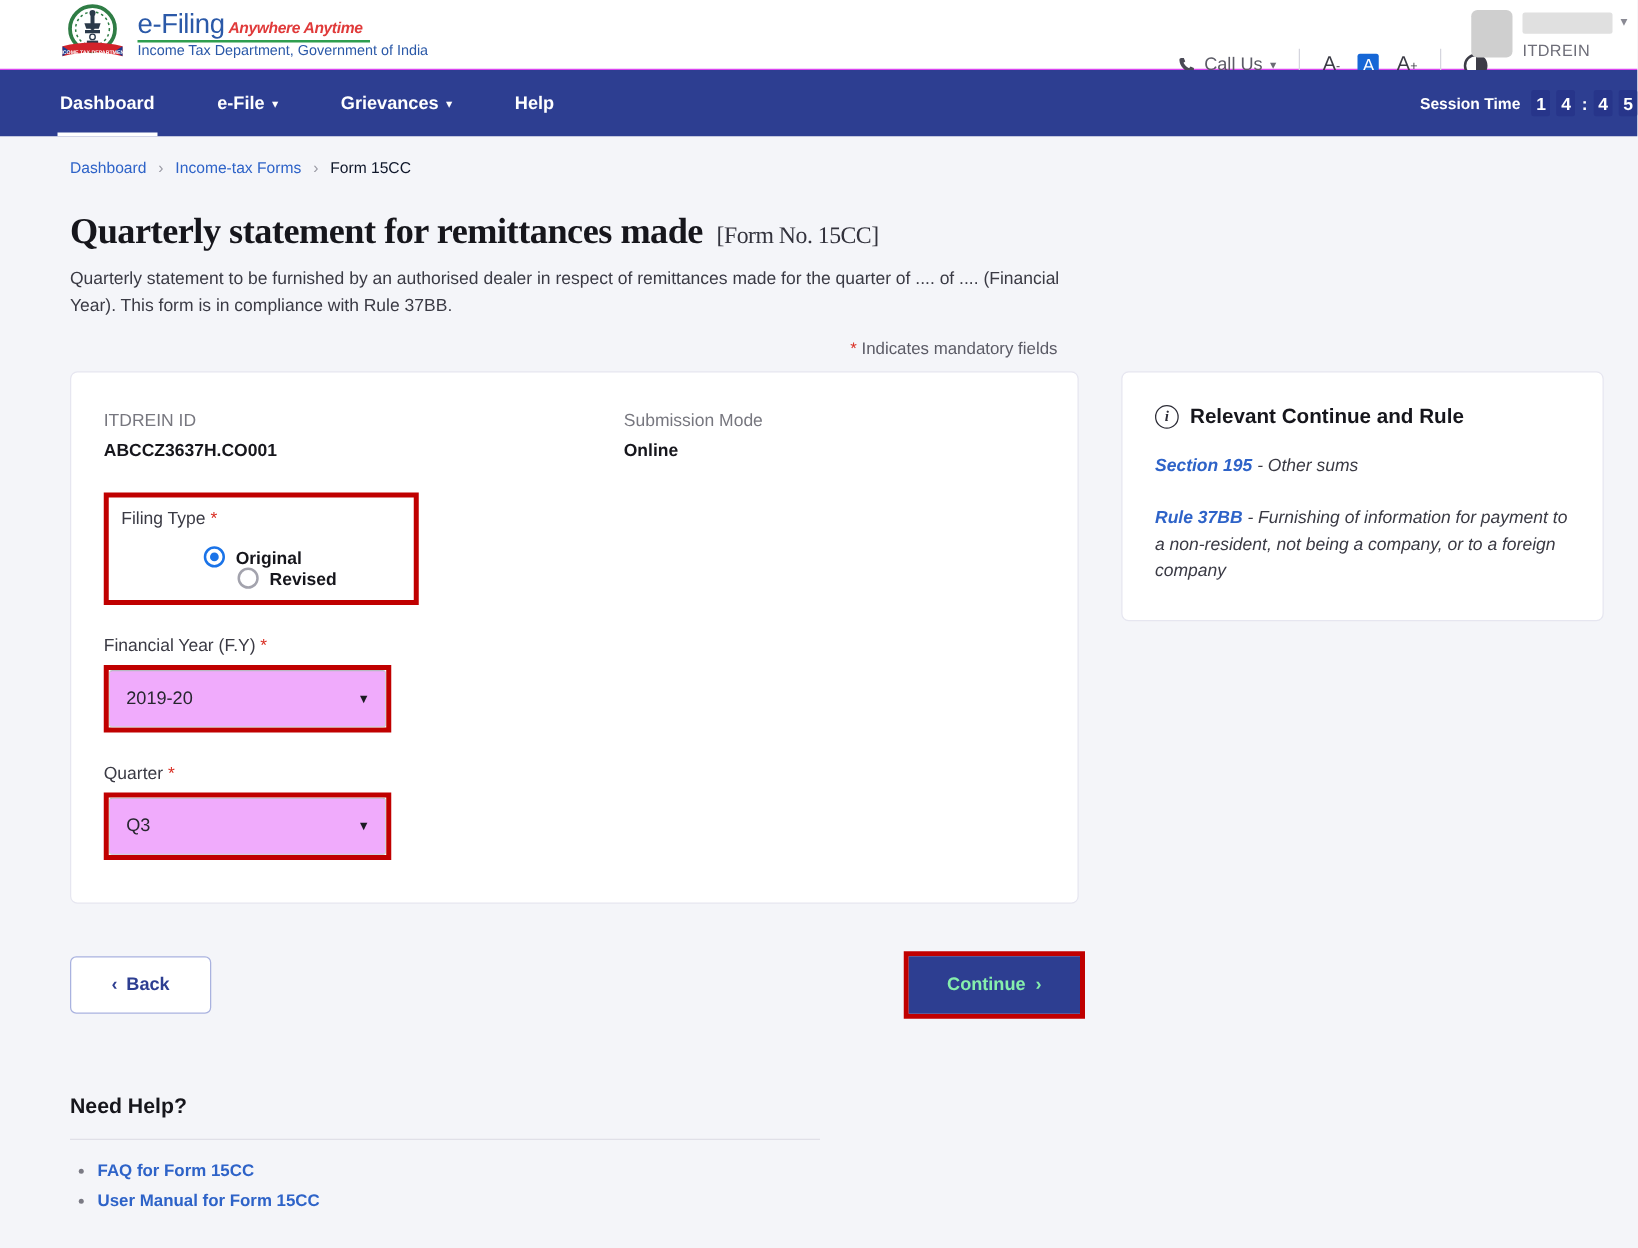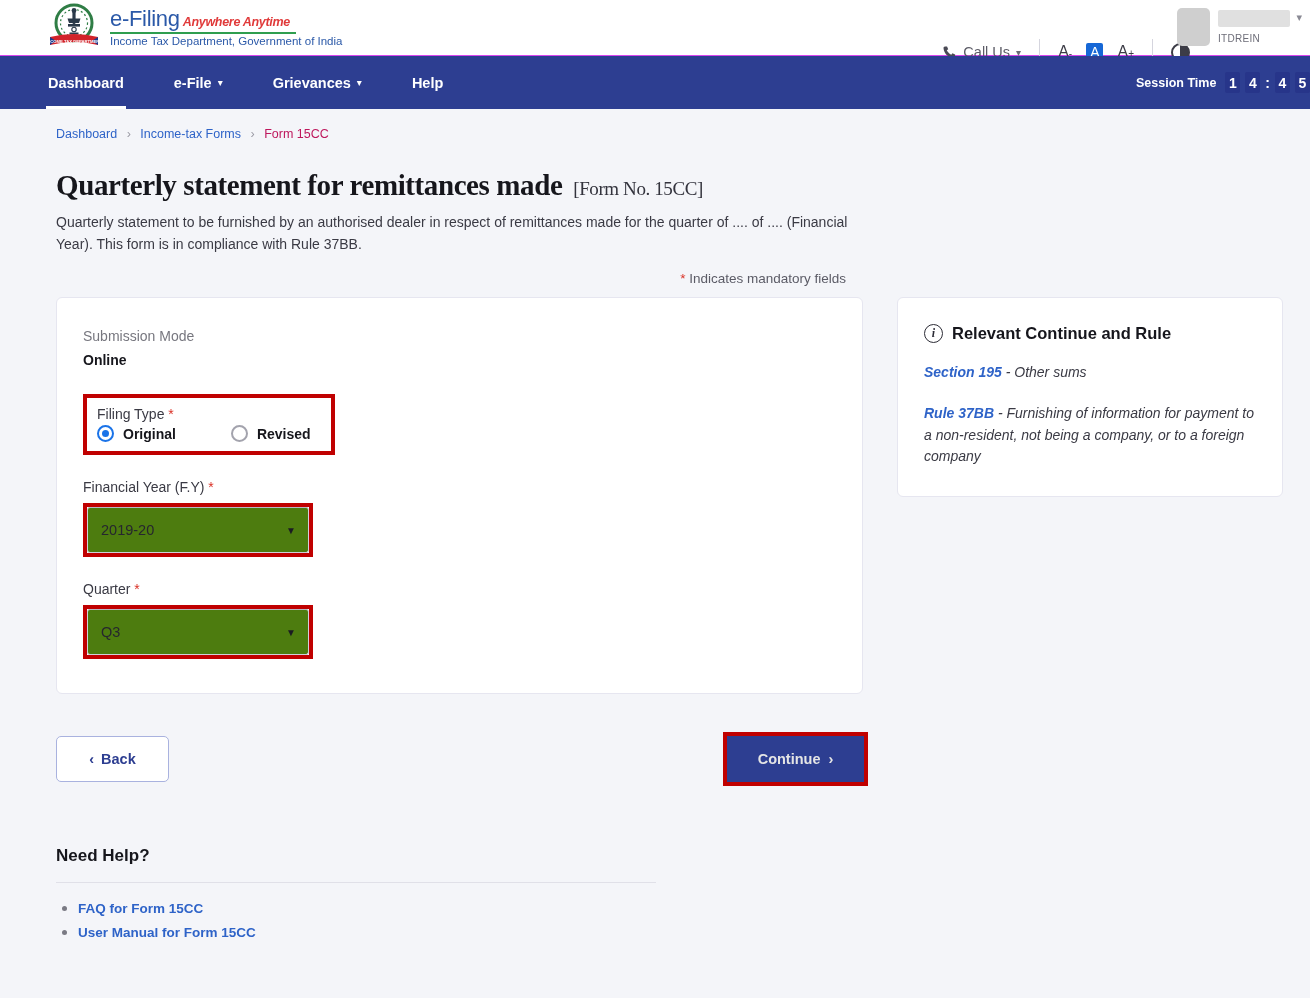--- a/index.html
+++ b/index.html
@@ -99,21 +99,21 @@
   }
   .avatar {
     width: 33px; height: 38px; border-radius: 5px;
     background: #cfcfcf;
   }
   .user-meta { padding-top: 2px; position: relative; }
   .user-name-redacted {
     width: 72px; height: 17px; background: #e0e0e0; border-radius: 2px;
   }
   .user-role {
-    font-size: 10px; color: #6d6d78; margin-top: 6px; letter-spacing: .3px;
+    font-size: 13px; color: #6d6d78; margin-top: 6px; letter-spacing: .3px;
   }
   .user-caret {
     position: absolute; right: -12px; top: 3px;
     font-size: 11px; color: #8a8a94;
   }
 
   
   .navbar {
     height: 53px;
     background: #2d3e91;
@@ -158,21 +158,21 @@
 
   
   .content { padding: 0 20px 0 56px; }
   .breadcrumb {
     padding-top: 18px;
     font-size: 12.5px;
     color: #5b5b66;
   }
   .breadcrumb a { color: #2e63c8; text-decoration: none; cursor: pointer; }
   .breadcrumb .sep { color: #9a9aa4; margin: 0 6px; }
-  .breadcrumb .current { color: #be185d; }
+  .breadcrumb .current { color: #0f172a; }
 
   .page-title {
     margin: 28px 0 0 0;
     font-size: 29px;
     font-weight: bold;
     color: #16161c;
     letter-spacing: -0.4px;
     font-family: Liberation Serif, serif;
   }
   .page-title .form-no {
@@ -226,21 +226,21 @@
   .highlight {
     border: 4px solid #c00000;
     display: inline-block;
   }
 
   .filing-type-wrap {
     margin-top: 26px;
     padding: 8px 24px 9px 10px;
     width: 252px;
   }
-  .radio-row { display: flex; align-items: center; margin-top: 3px; gap: 0; }
+  .radio-row { display: flex; align-items: center; margin-top: 15px; gap: 0; flex-direction: column; }
   .radio-opt {
     display: flex; align-items: center; gap: 9px; cursor: pointer;
   }
   .radio-opt + .radio-opt { margin-left: 55px; }
   .radio {
     width: 17px; height: 17px; border-radius: 50%;
     border: 2px solid #a3a3ad; background: #fff;
     display: inline-block; position: relative; flex: 0 0 auto;
   }
   .radio.checked { border-color: #1a73e8; }
@@ -255,21 +255,21 @@
   .select-wrap {
     margin-top: 8px;
     width: 222px;
   }
   .select-box {
     width: 100%;
     height: 46px;
     border: 1px solid #d0d0da;
     border-top: 1px solid #b8b8c4;
     border-radius: 3px;
-    background: #4d7c0f;
+    background: #f0abfc;
     display: flex; align-items: center; justify-content: space-between;
     padding: 0 12px 0 13px;
     font-size: 14.5px; color: #26262e;
     cursor: pointer;
   }
   .select-caret { font-size: 10px; color: #1b1b22; }
 
   
   .info-card {
     width: 386px;
@@ -308,21 +308,21 @@
     display: flex; align-items: center; justify-content: center; gap: 7px;
     cursor: pointer;
   }
   .continue-hl {
     position: absolute; left: 667px; top: -4px;
     border: 4px solid #c00000;
   }
   .btn-continue {
     width: 137px; height: 46px;
     background: #2d3e91;
-    color: #e5e5e5;
+    color: #86efac;
     font-size: 14.5px; font-weight: bold;
     display: flex; align-items: center; justify-content: center; gap: 8px;
     border: none; cursor: pointer;
   }
 
   
   .need-help {
     margin-top: 64px;
     width: 600px;
   }
@@ -459,20 +459,24 @@
   <div class="page-desc">Quarterly statement to be furnished by an authorised dealer in respect of remittances made for the quarter of .... of .... (Financial Year). This form is in compliance with Rule 37BB.</div>
 
   <div class="mandatory-note">
     <span class="star">*</span><span> Indicates mandatory fields</span>
   </div>
 
   <div class="layout">
 
     <div class="card form-card">
       <div class="row-two">
+        <div class="col-left">
+          <div class="field-label-muted">ITDREIN ID</div>
+          <div class="field-value-strong">ABCCZ3637H.CO001</div>
+        </div>
         <div>
           <div class="field-label-muted">Submission Mode</div>
           <div class="field-value-strong">Online</div>
         </div>
       </div>
 
       
       <div class="highlight filing-type-wrap">
         <div class="field-label">
           <span>Filing Type</span>

